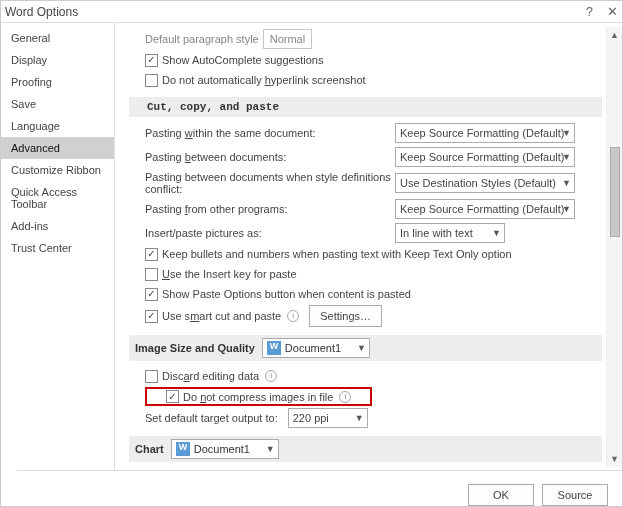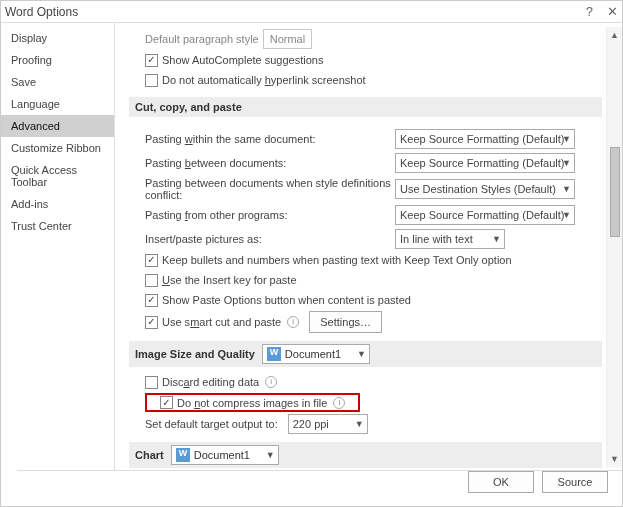--- a/index.html
+++ b/index.html
@@ -13,51 +13,52 @@
 .sidebar .navitem.selected { background: #d0d0d0; color: #111; }
 .content-wrap { flex: 1; position: relative; }
 .scrollbar { position: absolute; right: 0; top: 4px; width: 16px; height: 440px; background: #f5f5f5; border-left: 1px solid #eee; }
 .scrollbar .arrow { height: 16px; text-align: center; font-size: 9px; color: #666; line-height: 16px; }
 .scrollbar .thumb { position: absolute; right: 2px; width: 10px; background: #c8c8c8; border: 1px solid #aaa; }
 .content { padding: 4px 20px 4px 14px; overflow: hidden; height: 100%; }
 .row { display: flex; align-items: center; min-height: 18px; margin: 2px 0; gap: 4px; }
 .chk { width: 13px; height: 13px; border: 1px solid #888; display: inline-flex; align-items: center; justify-content: center; font-size: 10px; line-height: 1; color: #444; }
 .chk.checked::after { content: "✓"; }
 .lbl u { text-decoration: underline; }
-.section { background: #ededed; padding: 4px 6px; font-weight: 600; color: #333; margin: 8px 0 12px 0; font-size: 11px; }
+.section { background: #ededed; padding: 4px 18px; font-weight: 600; color: #333; margin: 8px 0 6px 0; font-size: 11px; font-family: Liberation Mono, monospace; }
 .indent { margin-left: 16px; }
 .combo { border: 1px solid #aaa; background: #fff; height: 20px; display: inline-flex; align-items: center; padding: 0 4px; position: relative; }
 .combo .caret { position: absolute; right: 3px; font-size: 9px; color: #555; }
 .combo-r { width: 180px; }
 .combo-s { width: 80px; }
 .combo-doc { width: 108px; }
 .info { display: inline-block; width: 12px; height: 12px; border: 1px solid #aaa; border-radius: 50%; font-size: 8px; text-align: center; line-height: 10px; color: #888; margin-left: 2px; }
 .btn { border: 1px solid #aaa; background: #fdfdfd; padding: 2px 10px; height: 22px; display: inline-flex; align-items: center; }
 .grid2 { display: grid; grid-template-columns: 250px auto; row-gap: 4px; align-items: center; }
-.red-box { border: 2px solid #cc0000; padding: 1px 13px; display: inline-flex; align-items: center; gap: 4px; }
-.footer { position: absolute; bottom: 0; left: 16px; right: 0; height: 36px; border-top: 1px solid #ddd; display: flex; justify-content: flex-end; align-items: flex-start; gap: 8px; padding-right: 14px; }
+.red-box { border: 2px solid #cc0000; padding: 1px 19px; display: inline-flex; align-items: center; gap: 4px; }
+.footer { position: absolute; bottom: 0; left: 16px; right: 0; height: 36px; border-top: 1px solid #ddd; display: flex; justify-content: flex-end; align-items: flex-end; gap: 8px; padding-right: 14px; }
 .footer .btn { width: 66px; justify-content: center; }
 .truncated { border: 1px solid #aaa; height: 20px; padding: 0 6px; display: inline-flex; align-items: center; }
 .wicon { width: 14px; height: 14px; background: #5b9bd5; display: inline-block; margin-right: 4px; position: relative; }
 .wicon::after { content: "W"; color: #fff; font-size: 9px; font-weight: bold; position: absolute; left: 3px; top: 0; }
 .section-inline { background: #ededed; padding: 3px 6px; font-weight: 600; color: #333; margin: 8px 0 6px 0; display: flex; align-items: center; gap: 7px; }
 </style>
 </head>
 <body>
 
 <div class="titlebar">
   <span class="title">Word Options</span>
   <div class="winbtns">
     <span>?</span>
     <span>✕</span>
   </div>
 </div>
 
 <div class="mainarea">
   <div class="sidebar">
+    <div class="navitem">General</div>
     <div class="navitem">Display</div>
     <div class="navitem">Proofing</div>
     <div class="navitem">Save</div>
     <div class="navitem">Language</div>
     <div class="navitem selected">Advanced</div>
     <div class="navitem">Customize Ribbon</div>
     <div class="navitem">Quick Access Toolbar</div>
     <div class="navitem">Add-ins</div>
     <div class="navitem">Trust Center</div>
   </div>

